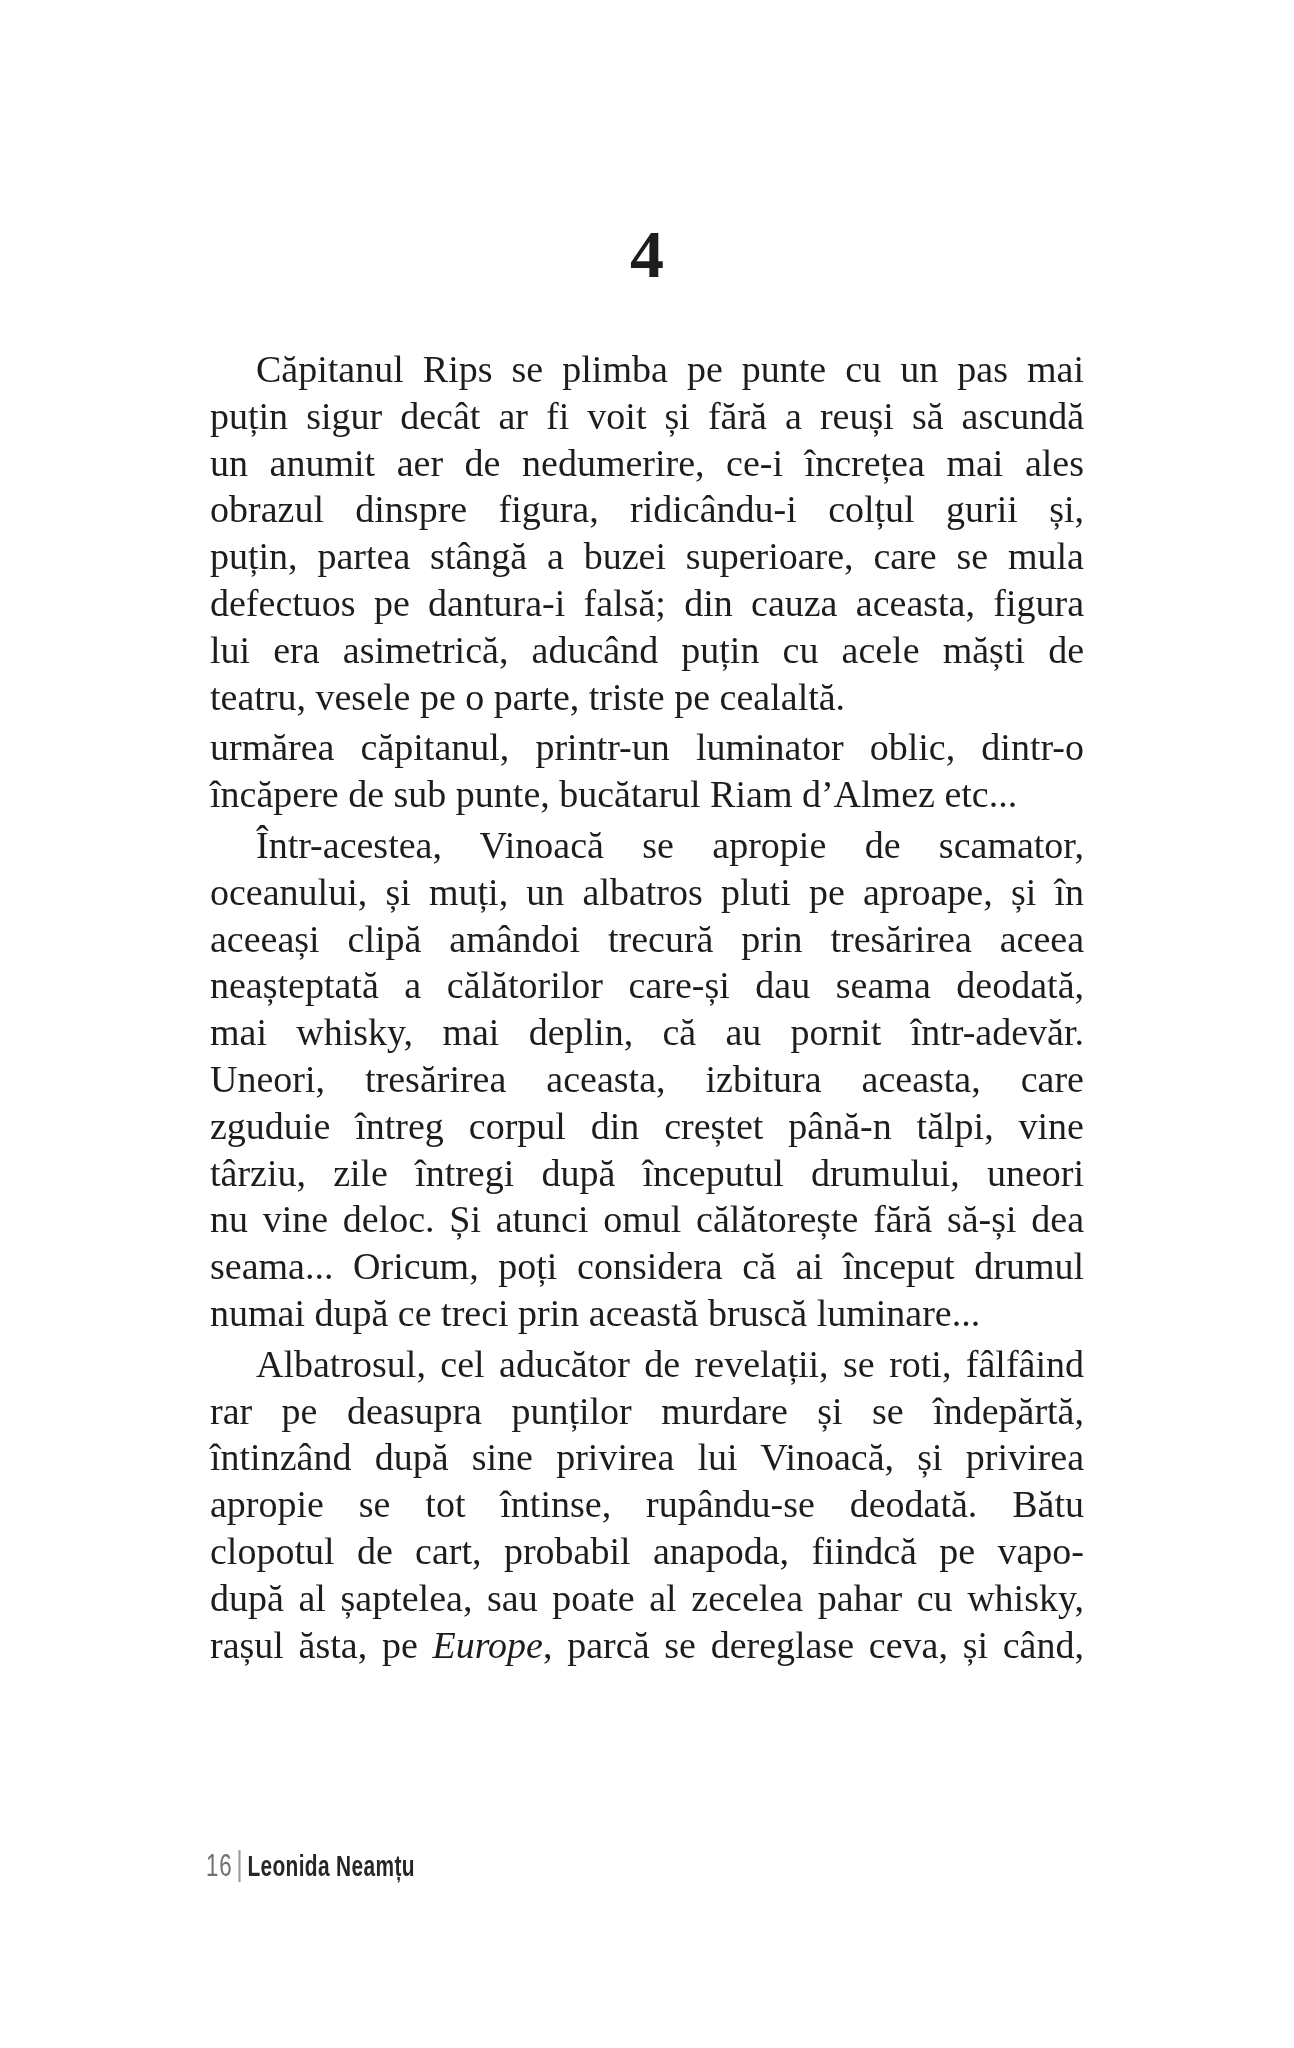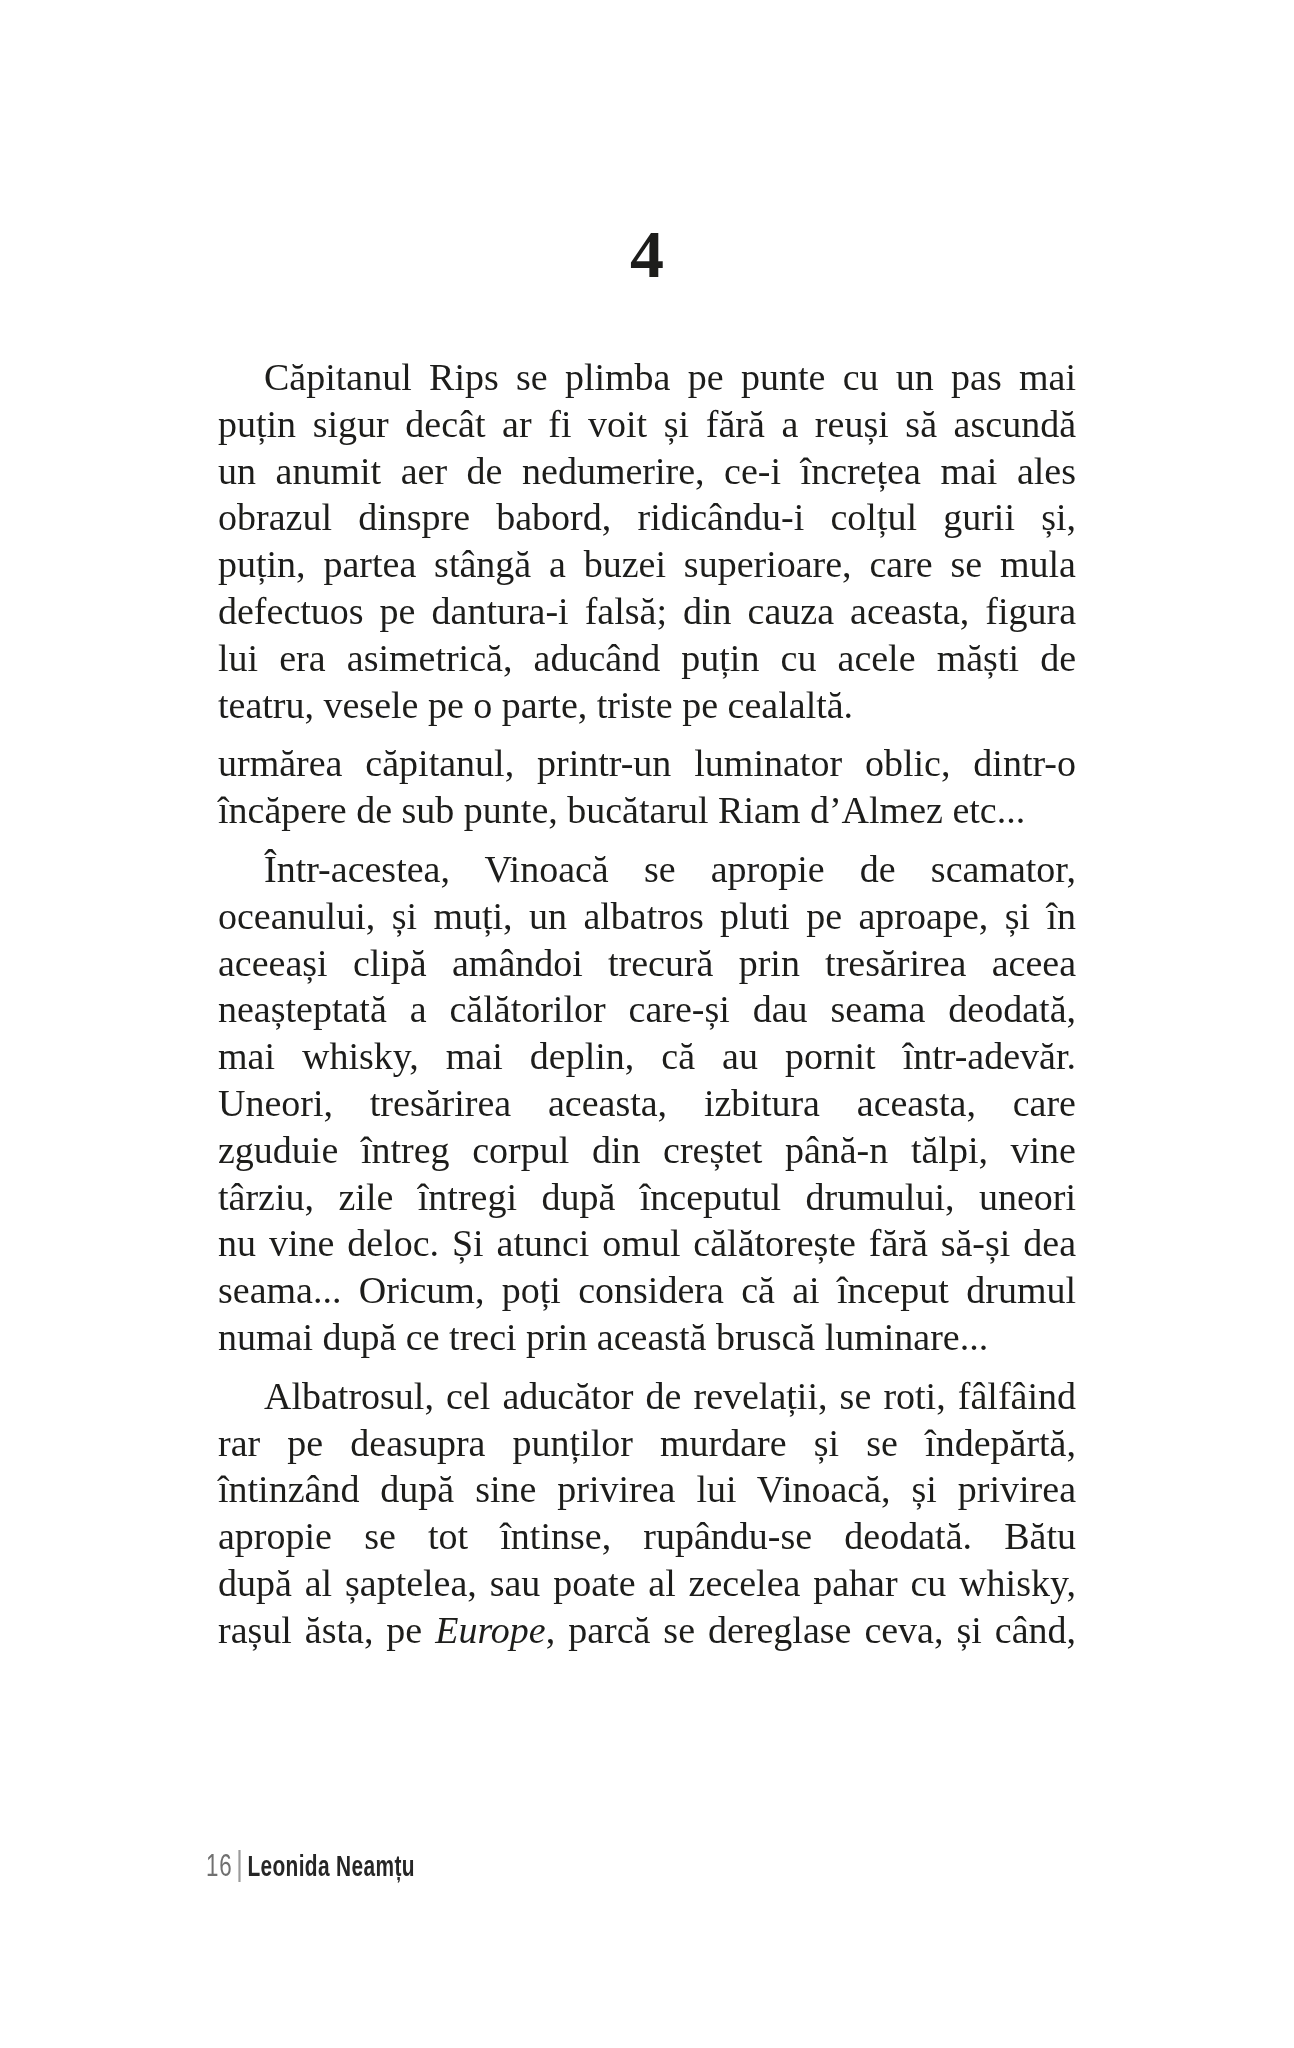--- a/index.html
+++ b/index.html
@@ -24,21 +24,21 @@
     font-weight: 700;
   }
   .body-text {
     position: absolute;
     left: 206px;
     top: 342px;
     width: 882px;
     font-size: 38px;
     line-height: 46.8px;
   }
-  .para { margin: 12px; }
+  .para { margin: 4px; }
   .line {
     text-align: justify;
     text-align-last: justify;
     white-space: normal;
   }
   .line.ragged { text-align-last: left; }
   .line.indent { text-indent: 46px; }
   .em { font-style: italic; }
   .footer {
     position: absolute;
@@ -77,21 +77,21 @@
 
 <div class="page">
 
   <div class="chapter">4</div>
 
   <div class="body-text">
       <div class="para">
         <div class="line indent">Căpitanul Rips se plimba pe punte cu un pas mai</div>
         <div class="line">puțin sigur decât ar fi voit și fără a reuși să ascundă</div>
         <div class="line">un anumit aer de nedumerire, ce-i încrețea mai ales</div>
-        <div class="line">obrazul dinspre babord, ridicându-i colțul gurii și,</div>
+        <div class="line">obrazul dinspre figura, ridicându-i colțul gurii și,</div>
         <div class="line">puțin, partea stângă a buzei superioare, care se mula</div>
         <div class="line">defectuos pe dantura-i falsă; din cauza aceasta, figura</div>
         <div class="line">lui era asimetrică, aducând puțin cu acele măști de</div>
         <div class="line ragged">teatru, vesele pe o parte, triste pe cealaltă.</div>
       </div>
       <div class="para">
         <div class="line">urmărea căpitanul, printr-un luminator oblic, dintr-o</div>
         <div class="line ragged">încăpere de sub punte, bucătarul Riam d’Almez etc...</div>
       </div>
       <div class="para">
@@ -105,20 +105,21 @@
         <div class="line">târziu, zile întregi după începutul drumului, uneori</div>
         <div class="line">nu vine deloc. Și atunci omul călătorește fără să-și dea</div>
         <div class="line">seama... Oricum, poți considera că ai început drumul</div>
         <div class="line ragged">numai după ce treci prin această bruscă luminare...</div>
       </div>
       <div class="para">
         <div class="line indent">Albatrosul, cel aducător de revelații, se roti, fâlfâind</div>
         <div class="line">rar pe deasupra punților murdare și se îndepărtă,</div>
         <div class="line">întinzând după sine privirea lui Vinoacă, și privirea</div>
         <div class="line">apropie se tot întinse, rupându-se deodată. Bătu</div>
+        <div class="line">clopotul de cart, probabil anapoda, fiindcă pe vapo-</div>
         <div class="line">după al șaptelea, sau poate al zecelea pahar cu whisky,</div>
         <div class="line"><span>rașul ăsta, pe </span><span class="em">Europe</span><span>, parcă se dereglase ceva, și când,</span></div>
       </div>
     </div>
 
   <div class="footer">
     <div class="footer-inner">
       <span class="page-num">16</span>
       <div class="sep"></div>
       <span class="author">Leonida Neamțu</span>

